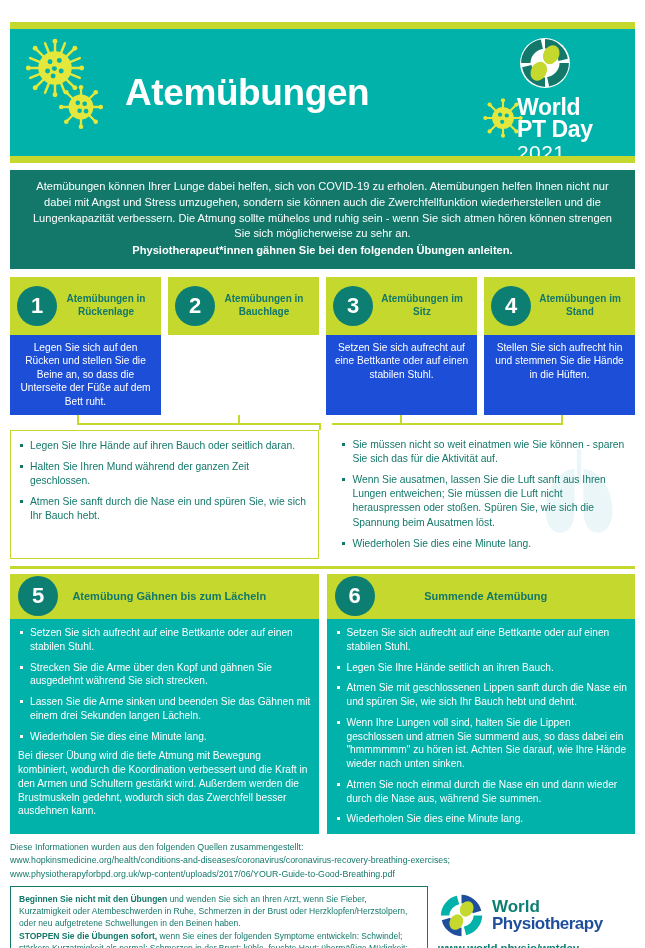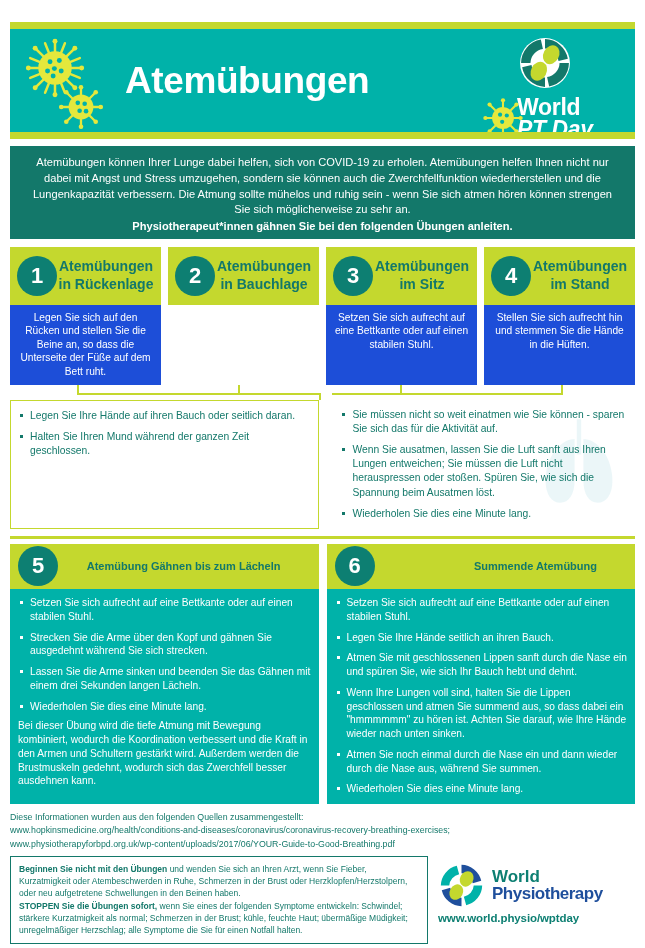--- a/index.html
+++ b/index.html
@@ -8,59 +8,59 @@
     font-family:"Liberation Sans", sans-serif;
     -webkit-font-smoothing:antialiased;
     overflow:hidden;position:relative;
   }
   .page{position:relative;width:645px;height:948px;box-sizing:border-box;padding:0 10px;}
 
   
   .hdr-wrap{position:relative;margin-top:22px;}
   .hdr-rule{height:7px;background:#c4d82e;width:100%;}
   .hdr{
-    position:relative;height:103px;background:#00b2a9;overflow:hidden;
+    position:relative;height:127px;background:#00b2a9;overflow:hidden;
     display:flex;align-items:center;
   }
   .hdr-title{
     position:absolute;left:115px;top:50%;transform:translateY(-50%);
     color:#ffffff;font-size:37px;font-weight:bold;letter-spacing:-0.4px;
     white-space:nowrap;
   }
   .virus{position:absolute;}
   .wptday-logo{position:absolute;right:14px;top:8px;width:104px;text-align:left;}
   .wpt-mark{width:52px;height:52px;margin-left:2px;}
   .wpt-word{color:#fff;font-weight:bold;line-height:0.97;margin-top:3px;}
   .wpt-w1{font-size:23px;letter-spacing:-0.3px;}
-  .wpt-w2{font-size:23px;letter-spacing:-0.4px;font-style:italic;}
+  .wpt-w2{font-size:23px;letter-spacing:-0.4px;}
   .wpt-year{color:#fff;font-size:21px;font-weight:300;letter-spacing:0.4px;line-height:1;margin-top:1px;}
 
   
   .intro{
     background:#13786a;color:#ffffff;margin-top:7px;
-    padding:9px 14px 4px;text-align:center;
+    padding:9px 14px 10px;text-align:center;
     font-size:11.1px;line-height:1.42;
   }
   .intro .last{font-weight:bold;display:block;margin-top:1px;}
 
   
   .card-row{display:flex;gap:7px;margin-top:8px;}
   .card{width:154px;display:flex;flex-direction:column;}
   .card-head{
     background:#c4d82e;height:58px;display:flex;align-items:center;
     padding:0 6px 0 7px;box-sizing:border-box;
   }
   .num{
     width:40px;height:40px;border-radius:50%;background:#0d7f72;color:#fff;
     font-size:22px;font-weight:bold;display:flex;align-items:center;justify-content:center;
     flex:0 0 40px;
   }
   .card-head-txt{
     flex:1;text-align:center;color:#13786a;font-weight:bold;
-    font-size:14px;line-height:1.25;
+    font-size:10px;line-height:1.25;
   }
   .card-body{
     background:#1d4ed8;color:#ffffff;flex:1;min-height:74px;
     padding:6px 7px;box-sizing:border-box;text-align:center;
     font-size:10.2px;line-height:1.33;
   }
 
   
   .connectors{position:relative;height:15px;}
   .cline{position:absolute;background:#c4d82e;}
@@ -87,21 +87,21 @@
   .rule-lime{height:3px;background:#c4d82e;margin-top:7px;}
 
   
   .sec-row{display:flex;gap:8px;margin-top:5px;}
   .sec{width:308.5px;display:flex;flex-direction:column;}
   .sec-head{
     background:#c4d82e;height:45px;display:flex;align-items:center;padding:0 8px;
     box-sizing:border-box;
   }
   .sec-head-txt{
-    flex:1;text-align:right;color:#13786a;font-weight:bold;font-size:11px;line-height:1.25;
+    flex:1;text-align:center;color:#13786a;font-weight:bold;font-size:11px;line-height:1.25;
     padding-right:30px;
   }
   .sec-body{
     background:#00b2a9;color:#ffffff;flex:1;padding:7px 8px 8px;box-sizing:border-box;
     font-size:10.2px;line-height:1.35;
   }
   .sec-body ul.bl{color:#fff;}
   .sec-body ul.bl li:before{background:#ffffff;}
   .sec-note{margin-top:6px;font-size:10.2px;line-height:1.35;}
 
@@ -300,20 +300,21 @@
     <div class="cline" style="left:390px;top:0;width:2px;height:9px;"></div>
     <div class="cline" style="left:551px;top:0;width:2px;height:9px;"></div>
     <div class="cline" style="left:322px;top:8px;width:231px;height:2px;"></div>
   </div>
 
   <div class="bullet-row">
     <div class="bpanel boxed">
       <ul class="bl">
         <li>Legen Sie Ihre Hände auf ihren Bauch oder seitlich daran.</li>
         <li>Halten Sie Ihren Mund während der ganzen Zeit geschlossen.</li>
+        <li>Atmen Sie sanft durch die Nase ein und spüren Sie, wie sich Ihr Bauch hebt.</li>
       </ul>
     </div>
     <div class="bpanel plain">
       <svg class="lungs" width="120" height="110" viewBox="0 0 100 100">
         <g fill="#bfe3ea">
           <path d="M48 12 h4 v32 h-4 z"></path>
           <path d="M46 30 C34 30 22 44 20 62 C18 78 24 88 33 88 C41 88 46 80 46 68 Z"></path>
           <path d="M54 30 C66 30 78 44 80 62 C82 78 76 88 67 88 C59 88 54 80 54 68 Z"></path>
         </g>
       </svg>

